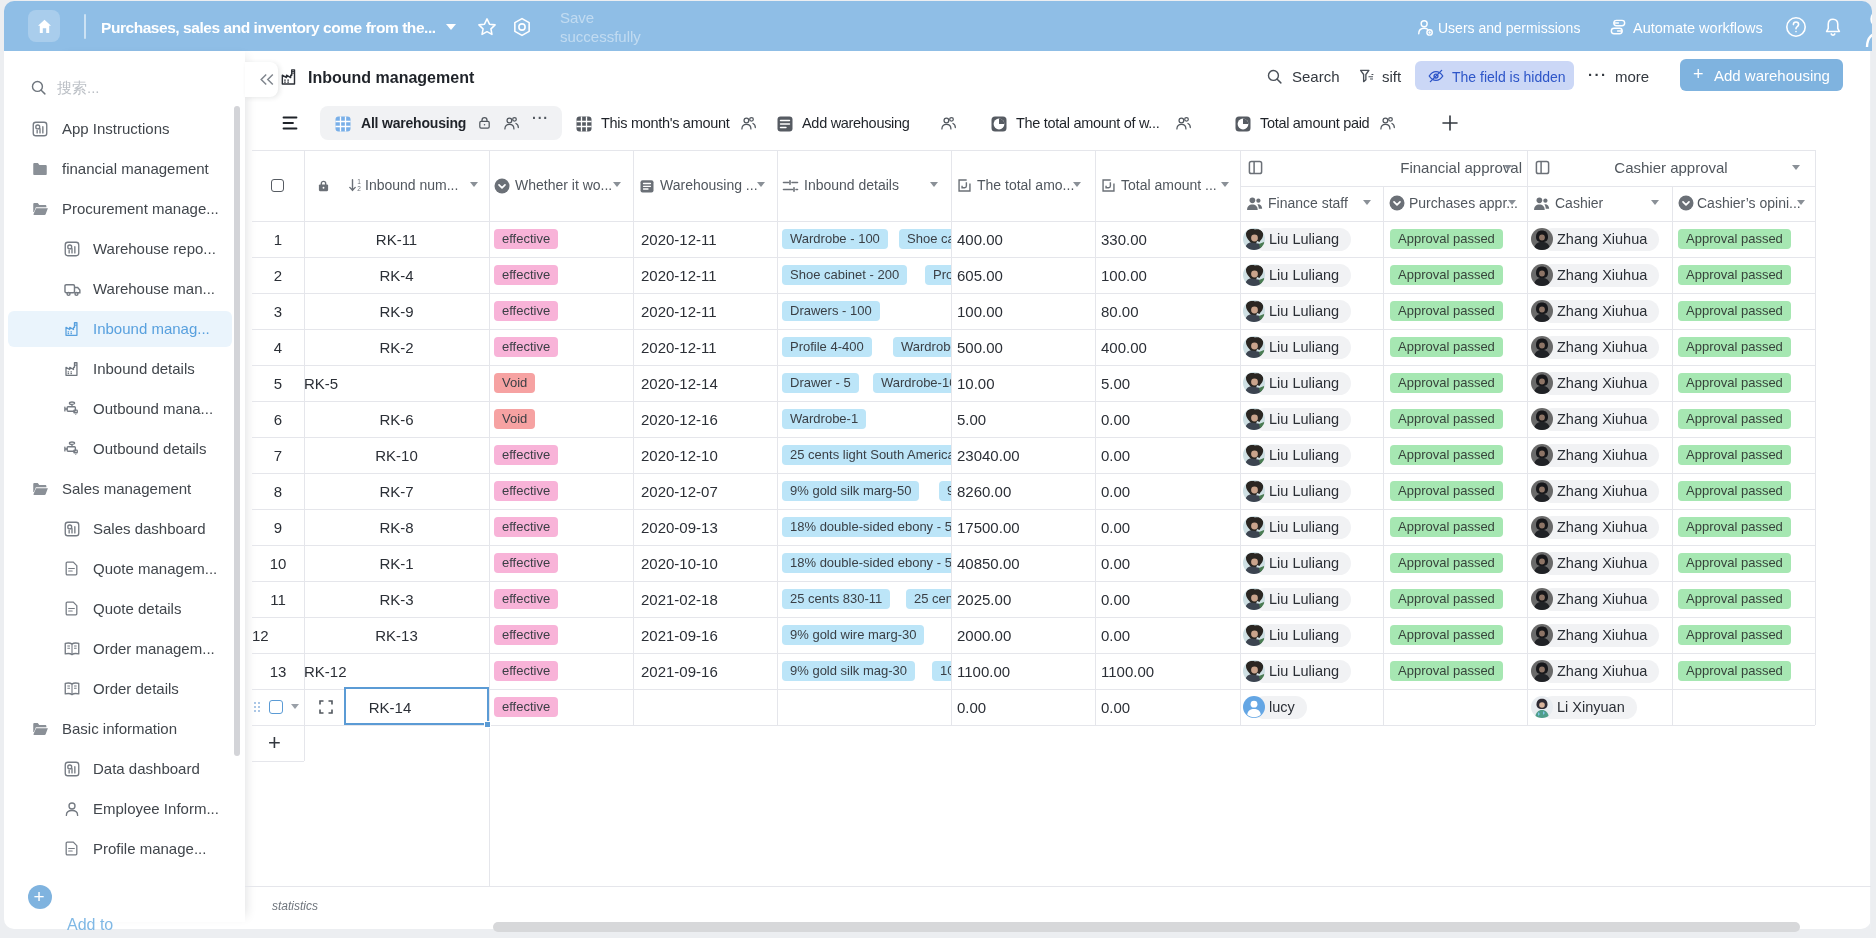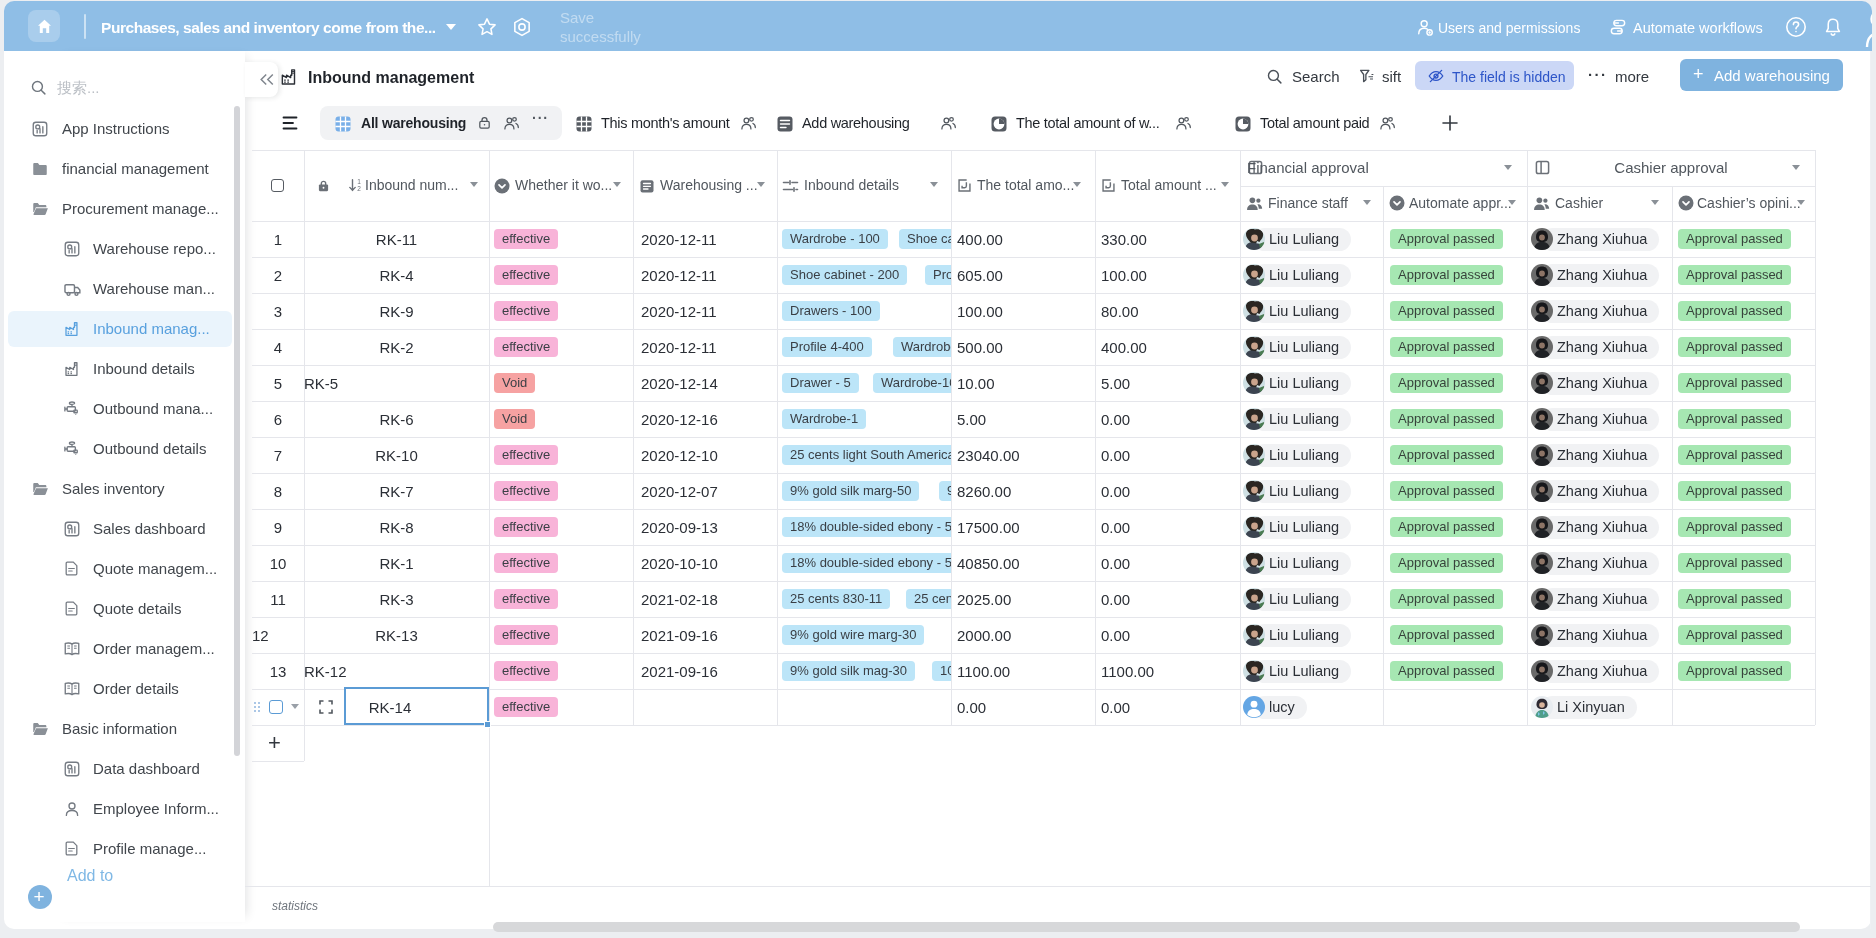--- a/index.html
+++ b/index.html
@@ -122,21 +122,21 @@
     <rect x="5.5" y="9" width="11" height="6" rx="1.2"></rect>
     <path d="M2.5 9.5 v5 M3 12 h2.5" stroke-linecap="round"></path>
     <rect x="14.5" y="13.5" width="4.5" height="3.5" rx="0.8"></rect>
     <path d="M17 18.5 v1.5" stroke-dasharray="1.2 1.2" stroke-width="1.4"></path>
   </svg>
 <div class="a" style="left:93px;top:440px;font-size:15px;color:#41464c">Outbound details</div>
 <svg class="a" style="left:31px;top:480px" width="18" height="18" viewBox="0 0 24 24" fill="#8a9097">
     <path d="M3 5.5 C3 4.7 3.7 4 4.5 4 L9 4 L11 6.5 L19 6.5 C19.8 6.5 20.5 7.2 20.5 8 L20.5 9.5 L6.5 9.5 L4 16 L3 16 Z"></path>
     <path d="M6.8 11 L22.5 11 L19.5 19 C19.3 19.6 18.7 20 18 20 L4.4 20 C3.6 20 3.2 19.3 3.4 18.6 Z"></path>
   </svg>
-<div class="a" style="left:62px;top:480px;font-size:15px;color:#41464c">Sales inventory</div>
+<div class="a" style="left:62px;top:480px;font-size:15px;color:#41464c">Sales management</div>
 <svg class="a" style="left:63px;top:520px" width="18" height="18" viewBox="0 0 24 24" fill="none" stroke="#757b83" stroke-width="1.8">
     <rect x="3" y="3" width="18" height="18" rx="3.5"></rect>
     <circle cx="9" cy="9.2" r="2.6"></circle>
     <path d="M8.2 13.8 v3.4 M12 11.5 v5.7 M15.8 9 v8.2" stroke-linecap="round"></path>
   </svg>
 <div class="a" style="left:93px;top:520px;font-size:15px;color:#41464c">Sales dashboard</div>
 <svg class="a" style="left:63px;top:560px" width="17" height="17" viewBox="0 0 24 24" fill="none" stroke="#757b83" stroke-width="1.8">
     <path d="M4.5 4.5 C4.5 3.7 5.2 3 6 3 L14.5 3 L19.5 8 L19.5 19.5 C19.5 20.3 18.8 21 18 21 L6 21 C5.2 21 4.5 20.3 4.5 19.5 Z"></path>
     <path d="M8 12 h8 M8 15.5 h5" stroke-linecap="round" stroke-width="1.6"></path>
   </svg>
@@ -172,21 +172,21 @@
     <path d="M4.5 20.5 C4.5 16 7.8 14 12 14 C16.2 14 19.5 16 19.5 20.5" stroke-linecap="round"></path>
   </svg>
 <div class="a" style="left:93px;top:800px;font-size:15px;color:#41464c">Employee Inform...</div>
 <svg class="a" style="left:63px;top:840px" width="17" height="17" viewBox="0 0 24 24" fill="none" stroke="#757b83" stroke-width="1.8">
     <path d="M4.5 4.5 C4.5 3.7 5.2 3 6 3 L14.5 3 L19.5 8 L19.5 19.5 C19.5 20.3 18.8 21 18 21 L6 21 C5.2 21 4.5 20.3 4.5 19.5 Z"></path>
     <path d="M8 12 h8 M8 15.5 h5" stroke-linecap="round" stroke-width="1.6"></path>
   </svg>
 <div class="a" style="left:93px;top:840px;font-size:15px;color:#41464c">Profile manage...</div>
 <div class="a" style="left:28px;top:885px;width:24px;height:24px;border-radius:50%;background:#7fb3df"></div>
 <div class="a" style="left:33.5px;top:886px;width:13px;height:22px;color:#fff;font-size:19px;line-height:21px;font-weight:300">+</div>
-<div class="a" style="left:67px;top:867px;font-size:16px;color:#7fb8e5">Add to</div>
+<div class="a" style="left:67px;top:916px;font-size:16px;color:#7fb8e5">Add to</div>
 <div class="a" style="left:245px;top:62px;width:33px;height:35px;background:#fff;border-radius:0 8px 8px 0;box-shadow:2px 1px 5px rgba(31,35,41,.10)"></div>
 <svg class="a" style="left:259px;top:73px" width="16" height="13" viewBox="0 0 16 13" fill="none" stroke="#80868e" stroke-width="1.5">
     <path d="M7.2 1.5 L2.2 6.5 L7.2 11.5 M13.8 1.5 L8.8 6.5 L13.8 11.5"></path>
   </svg>
 <svg class="a" style="left:279px;top:67px" width="20" height="20" viewBox="0 0 24 24" fill="none" stroke="#2b2f36" stroke-width="1.7">
     <path d="M4 20.4 L4 9.8 L9 12.7 L9 9.8 L14 12.7 L14 9.8 L15.3 9.8 L15.3 3.4 L18.6 3.4 L18.6 20.4 Z" stroke-linejoin="round"></path>
     <path d="M15.3 5.4 h3.3 M15.3 7.4 h3.3" stroke-width="1.1"></path>
     <path d="M6.2 15.8 h1.9 M10 15.8 h1.9 M6.2 18.2 h1.9 M10 18.2 h1.9" stroke-width="1.5"></path>
   </svg>
 <div class="a" style="left:308px;top:69px;font-size:16px;font-weight:700;color:#1f2329">Inbound management</div>
@@ -336,41 +336,41 @@
 <svg class="a" style="left:1101px;top:178px" width="15" height="15" viewBox="0 0 16 16" fill="none" stroke="#6b7077" stroke-width="1.5">
 <path d="M10.3 2.2 L2.2 2.2 L2.2 13.8 L13.8 13.8 L13.8 5.8"></path>
 <path d="M10 4.6 L10 8.6 Q10 10.4 8.2 10.4 L5.4 10.4 L5.4 8.2"></path>
   </svg>
 <div class="hdr" style="left:1121px;top:177px">Total amount ...</div>
 <div class="car" style="left:1221px;top:182px"></div>
 <svg class="a" style="left:1248px;top:160px" width="15" height="15" viewBox="0 0 16 16" fill="none" stroke="#6b7077" stroke-width="1.6">
 <rect x="1.5" y="1.5" width="13" height="13" rx="2"></rect>
     <path d="M6.5 1.5 V14.5"></path>
   </svg>
-<div class="hdr" style="left:1247px;top:159px;width:275px;text-align:left;font-size:15px">Financial approval</div>
+<div class="hdr" style="left:1247px;top:159px;width:275px;text-align:right;font-size:15px">Financial approval</div>
 <div class="car" style="left:1504px;top:165px"></div>
 <svg class="a" style="left:1535px;top:160px" width="15" height="15" viewBox="0 0 16 16" fill="none" stroke="#6b7077" stroke-width="1.6">
 <rect x="1.5" y="1.5" width="13" height="13" rx="2"></rect>
     <path d="M6.5 1.5 V14.5"></path>
   </svg>
 <div class="hdr" style="left:1533px;top:159px;width:276px;text-align:center;font-size:15px">Cashier approval</div>
 <div class="car" style="left:1792px;top:165px"></div>
 <svg class="a" style="left:1246px;top:196px" width="17" height="15" viewBox="0 0 24 21" fill="#6b7077">
 <circle cx="9" cy="6" r="4"></circle>
     <path d="M1.5 19.5 C1.5 14.5 4.5 11.8 9 11.8 C13.5 11.8 16.5 14.5 16.5 19.5 Z"></path>
 <circle cx="17.5" cy="6.5" r="3"></circle>
     <path d="M17 11.5 C20.5 11.5 22.8 14 22.8 18 L18 18 C18 15.4 17.3 13.2 16 11.8 Z"></path>
   </svg>
 <div class="hdr" style="left:1268px;top:195px">Finance staff</div>
 <div class="car" style="left:1363px;top:200px"></div>
 <svg class="a" style="left:1389px;top:195px" width="16" height="16" viewBox="0 0 16 16">
 <circle cx="8" cy="8" r="7.5" fill="#6b7077"></circle>
     <path d="M5 6.8 L8 9.8 L11 6.8" stroke="#fff" stroke-width="1.7" fill="none" stroke-linecap="round" stroke-linejoin="round"></path>
   </svg>
-<div class="hdr" style="left:1409px;top:195px">Automate appr...</div>
+<div class="hdr" style="left:1409px;top:195px">Purchases appr...</div>
 <div class="car" style="left:1508px;top:200px"></div>
 <svg class="a" style="left:1533px;top:196px" width="17" height="15" viewBox="0 0 24 21" fill="#6b7077">
 <circle cx="9" cy="6" r="4"></circle>
     <path d="M1.5 19.5 C1.5 14.5 4.5 11.8 9 11.8 C13.5 11.8 16.5 14.5 16.5 19.5 Z"></path>
 <circle cx="17.5" cy="6.5" r="3"></circle>
     <path d="M17 11.5 C20.5 11.5 22.8 14 22.8 18 L18 18 C18 15.4 17.3 13.2 16 11.8 Z"></path>
   </svg>
 <div class="hdr" style="left:1555px;top:195px">Cashier</div>
 <div class="car" style="left:1651px;top:200px"></div>
 <svg class="a" style="left:1678px;top:195px" width="16" height="16" viewBox="0 0 16 16">

